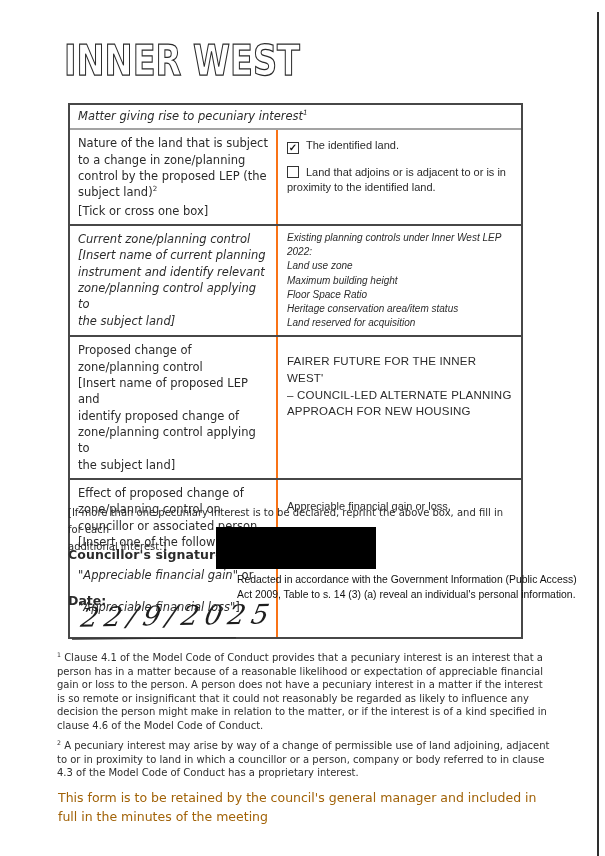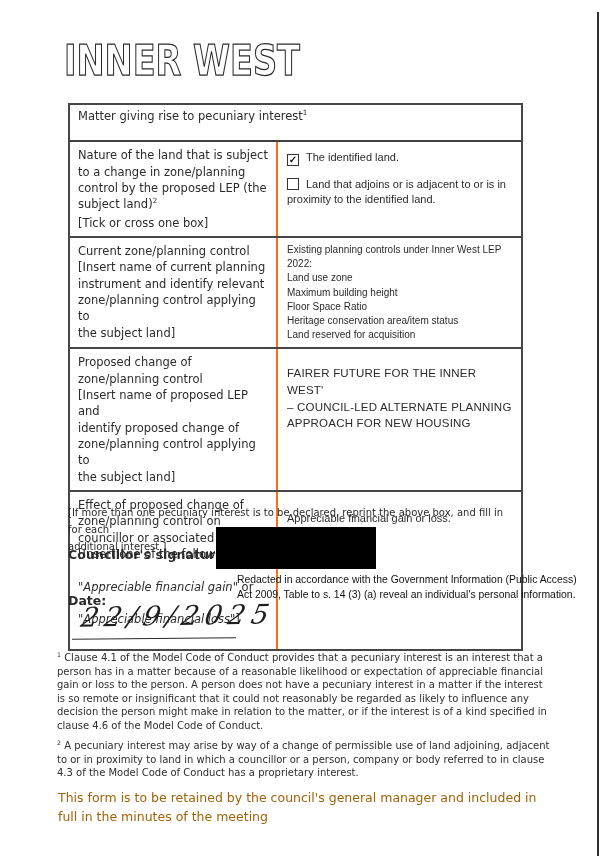--- a/index.html
+++ b/index.html
@@ -19,39 +19,40 @@
   
   .logo{position:absolute;left:62px;top:40px;}
   
   .form-table{
     position:absolute;left:68px;top:103px;width:455px;
     border:2px solid #474747;
     box-sizing:border-box;
     font-size:11.5px;line-height:1.42;color:#2b2b2b;
   }
   .t-header{
-    padding:3px 8px 16px 8px;
-    border-bottom:2px solid #404040;
+    padding:3px 8px 4px 8px;
+    border-bottom:2px solid #a3a3a3;
     font-weight:500;
+    font-style:italic;
   }
   .t-row{display:flex;border-bottom:2px solid #474747;}
   .t-row:last-child{border-bottom:none;}
   .cell-left{
     width:208px;box-sizing:border-box;
     border-right:2px solid #f97316;
     padding:5px 6px 5px 8px;
     white-space:pre-line;
   }
   .cell-right{
     flex:1;box-sizing:border-box;
     padding:5px 6px 5px 9px;
     font-family:"Liberation Sans",sans-serif;
   }
   .r1{min-height:78px;}
-  .r2{min-height:82px;}
+  .r2{min-height:82px;font-style:italic;}
   .r3{min-height:100px;}
   .r4{min-height:99px;}
   .cell-right.controls{font-size:10px;line-height:1.42;white-space:pre-line;}
   .cell-right.proposed{font-size:11.5px;line-height:1.45;white-space:pre-line;padding-top:16px;letter-spacing:.2px;}
   .cell-right.effect{font-size:11px;padding-top:19px;}
   .cell-right.options{font-size:11px;line-height:1.35;padding-top:8px;}
   .option{display:block;}
   .option + .option{margin-top:11px;}
   .cb{
     display:inline-block;width:10px;height:10px;

